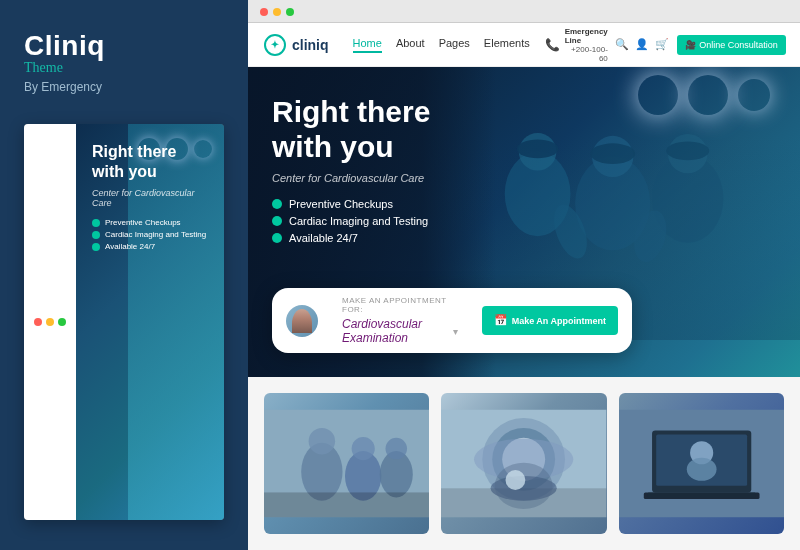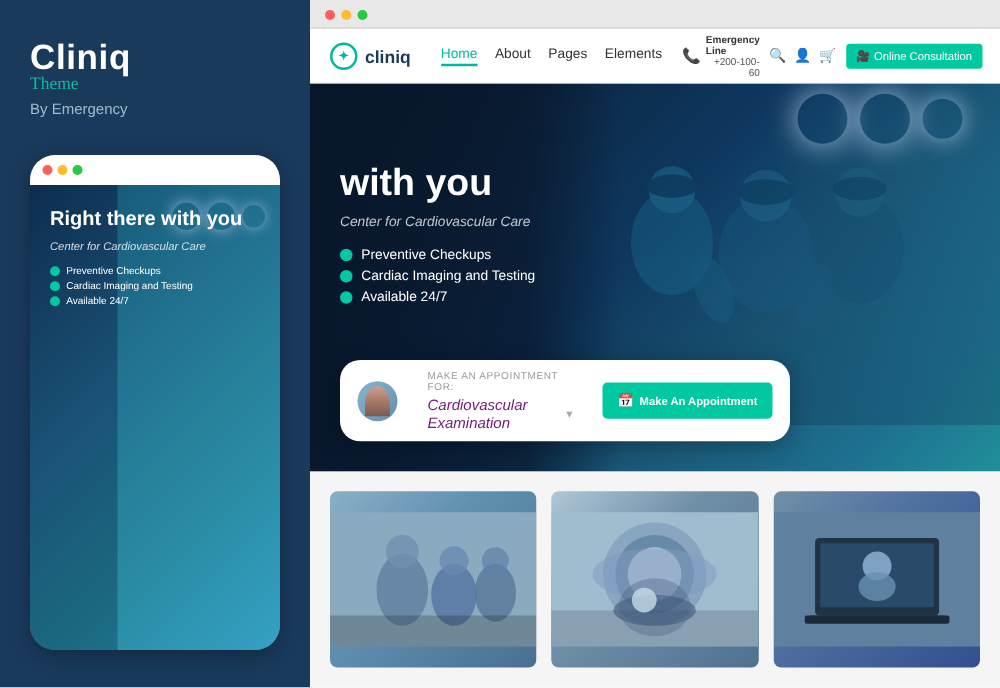--- a/index.html
+++ b/index.html
@@ -42,26 +42,26 @@
     .sidebar-by {
       font-size: 12px;
       color: #a0bcd0;
       margin-top: 4px;
     }
 
     
     .preview-card {
       margin-top: 24px;
       background: #737373;
-      border-radius: 20px;
+      border-radius: 4px;
       overflow: hidden;
       box-shadow: 0 4px 16px rgba(0,0,0,0.3);
       flex: 1;
       display: flex;
-      flex-direction: column;
+      flex-direction: row;
     }
     .preview-dots {
       background: white;
       padding: 8px 10px;
       display: flex;
       gap: 4px;
       align-items: center;
     }
     .dot {
       width: 8px; height: 8px;
@@ -517,21 +517,21 @@
 
           <ellipse cx="155" cy="140" rx="15" ry="30" fill="#1a6a90" opacity="0.6" transform="rotate(-20,155,140)"></ellipse>
           <ellipse cx="240" cy="145" rx="16" ry="28" fill="#1a5a80" opacity="0.6" transform="rotate(15,240,145)"></ellipse>
         </svg>
       </div>
 
       <div class="hero-gradient-left"></div>
 
       <div class="hero-content">
         <div class="hero-title">
-          <br>
+          <span>Right there</span><br>
           <span>with you</span>
         </div>
         <div class="hero-subtitle">Center for Cardiovascular Care</div>
         <div class="hero-features">
           <div class="hero-feature">
             <div class="hero-feature-dot"></div>
             <span class="hero-feature-text">Preventive Checkups</span>
           </div>
           <div class="hero-feature">
             <div class="hero-feature-dot"></div>

